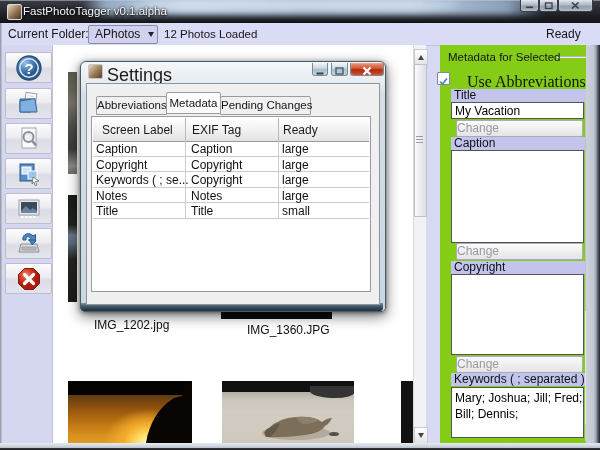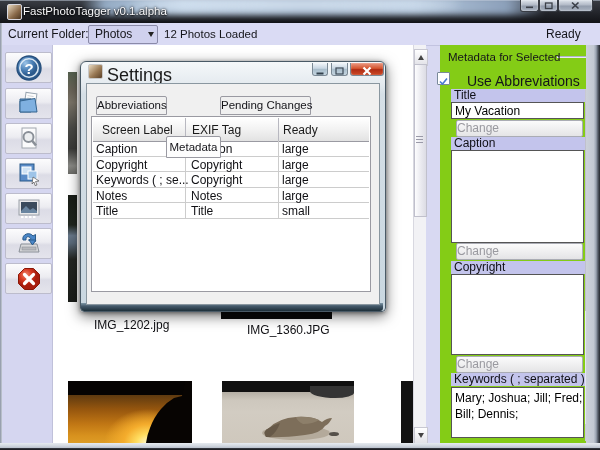--- a/index.html
+++ b/index.html
@@ -91,21 +91,21 @@
     <div class="capbtn abs" style="left:558px;width:33px;">
         <svg width="33" height="11">
           <path d="M13 2.5 L19.5 8.5 M19.5 2.5 L13 8.5" stroke="#3a3f48" stroke-width="1.7"></path>
         </svg>
       </div>
   </div>
 
   <div id="toolbar" class="abs">
     <div class="tbtext abs" style="left:8px;">Current Folder:</div>
     <div id="combo" class="abs">
-        <span class="ct">Photos</span>
+        <span class="ct">APhotos</span>
         <span class="ca"></span>
       </div>
     <div class="tbtext abs" style="left:164px;font-size:11.5px;padding-top:1px;">12 Photos Loaded</div>
     <div class="tbtext abs" style="left:546px;">Ready</div>
   </div>
 
   <div id="sidebar" class="abs">
     <div class="sbtn" style="top:7px;">
       <svg width="26" height="26" viewBox="0 0 26 26">
         <defs>
@@ -224,21 +224,21 @@
     <div class="grip" style="top:94px;left:2px;"></div>
     <div class="grip" style="top:97px;left:2px;"></div>
     <div class="sbup" style="top:382px;">
         <span class="arr arrdn" style="top:5px;"></span>
       </div>
   </div>
 
   <div id="rpanel" class="abs">
     <div class="abs" style="left:117px;top:11px;width:42px;height:1px;background:#b2b2cc;box-shadow:0 1px 0 #e8eaf6;"></div>
     <div class="abs" style="left:8px;top:6px;font-size:11.5px;color:#15151a;">Metadata for Selected</div>
-    <div class="abs" style="left:27px;top:28px;font-size:14px;color:#15151a;">Use Abbreviations</div>
+    <div class="abs" style="left:27px;top:28px;font-size:16px;color:#15151a;font-family:Liberation Serif, serif;">Use Abbreviations</div>
 
     <div class="lavlabel" style="top:44px;">Title</div>
     <div class="wfield" style="top:57px;height:15px;">
         <span style="position:absolute;left:3px;top:1px;font-size:12px;">My Vacation</span>
       </div>
     <div class="chbtn" style="top:75px;">Change</div>
     <div class="lavlabel" style="top:92px;">Caption</div>
     <div class="wfield" style="top:105px;height:91px;"></div>
     <div class="chbtn" style="top:198px;">Change</div>
     <div class="lavlabel" style="top:216px;">Copyright</div>
@@ -276,21 +276,21 @@
         </svg></div>
     <div class="dcap dcapg" style="left:250px;width:15px;"><svg width="15" height="12">
           <rect x="4" y="3" width="7" height="6" fill="none" stroke="#3c4956" stroke-width="1.2"></rect>
         </svg></div>
     <div class="dcap dcapr" style="left:269px;width:32px;"><svg width="32" height="12">
           <path d="M12.5 2.5 L19.5 9.5 M19.5 2.5 L12.5 9.5" stroke="#fff" stroke-width="2.2"></path>
         </svg></div>
     <div id="dglassbot" class="abs"></div>
     <div id="dclient" class="abs">
       <div class="tab" style="left:9px;width:69px;">Abbreviations</div>
-      <div class="tab tabactive" style="left:79px;width:53px;margin-top:44px;">Metadata</div>
+      <div class="tab tabactive" style="left:79px;width:53px;">Metadata</div>
       <div class="tab" style="left:133px;width:89px;">Pending Changes</div>
       <div id="dtable">
         <div id="dthead">
           <div class="hcol" style="left:0;width:92px;"></div>
           <div class="hcol" style="left:93px;width:92px;"></div>
           <div class="htext" style="left:9px;">Screen Label</div>
           <div class="htext" style="left:99px;">EXIF Tag</div>
           <div class="htext" style="left:190px;">Ready</div>
         </div>
         <div class="trow" style="top:24px;">

